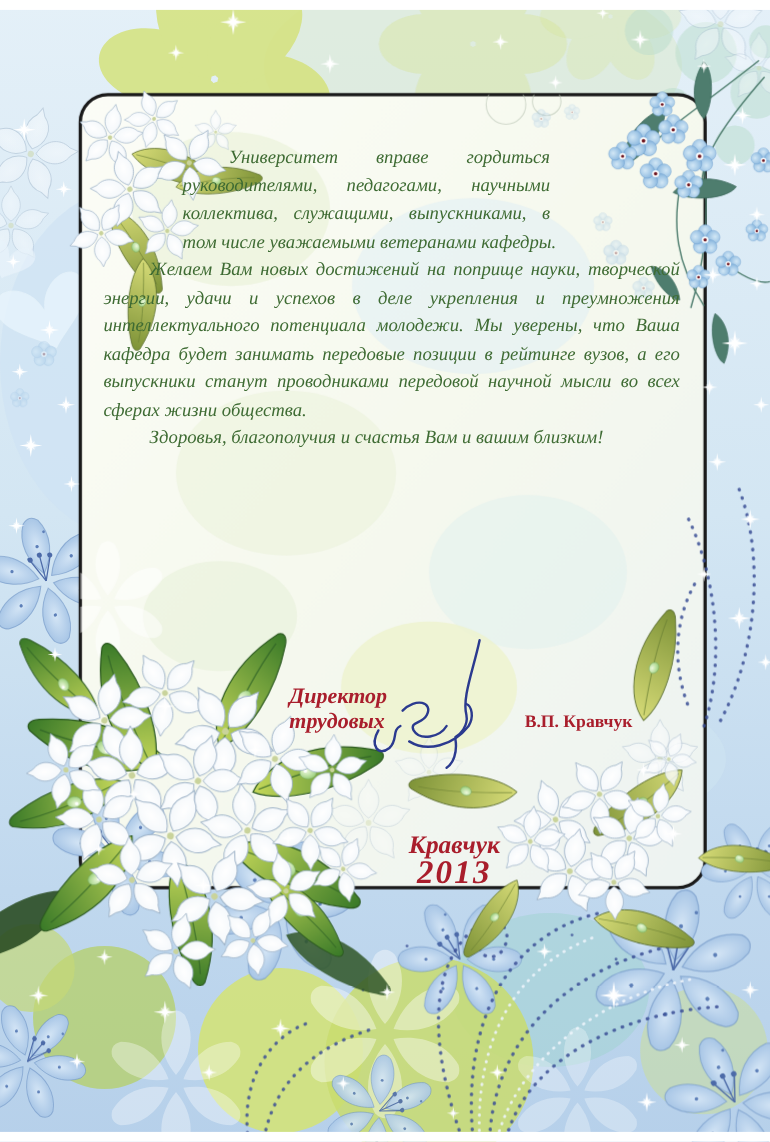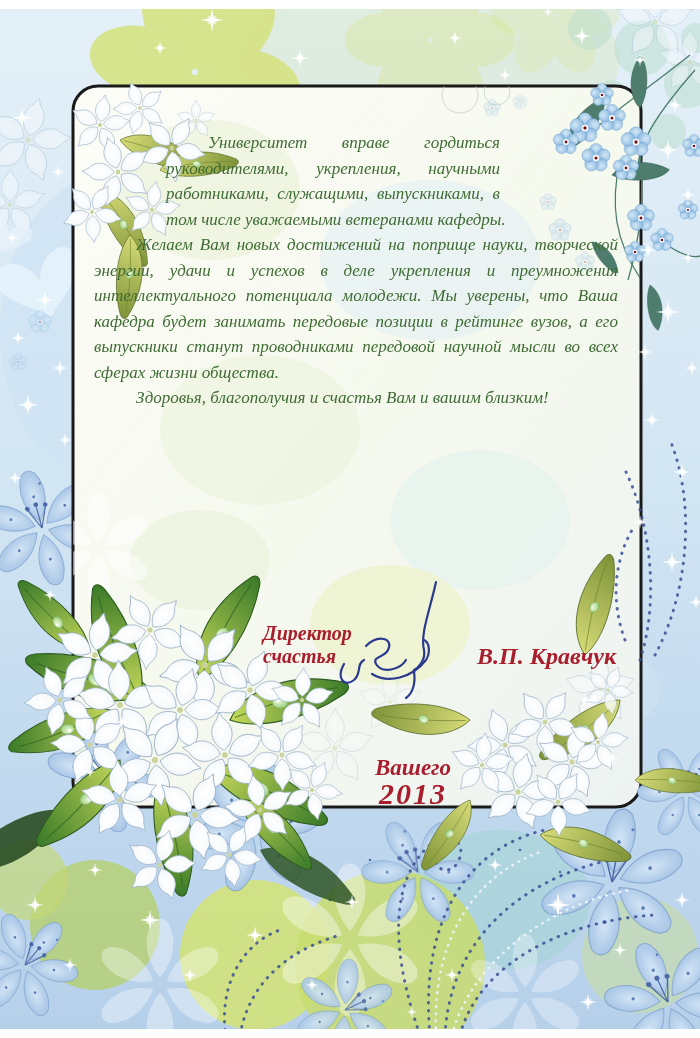--- a/index.html
+++ b/index.html
@@ -11,21 +11,21 @@
   .letter-text{left:94px;top:130px;width:524px;
     font-style:italic;font-size:17px;line-height:25.5px;color:#3e6b33;
     text-align:justify;}
   .letter-text p{margin:0;text-indent:42px;}
   .fl-spacer{float:left;width:72px;height:100px;}
   .fr-spacer{float:right;width:118px;height:70px;}
 
   .sig-title{left:263px;top:622px;width:110px;color:#a91e2c;
     font-weight:bold;font-style:italic;font-size:20px;line-height:23px;}
   .sig-name{left:477px;top:645px;width:140px;color:#a91e2c;
-    font-weight:bold;font-style:italic;font-size:24px;line-height:23px;white-space:nowrap;}
+    font-weight:bold;font-size:16px;line-height:23px;white-space:nowrap;}
   .sig-scribble{left:318px;top:576px;width:150px;height:130px;}
 
   .footer-block{left:338px;top:754px;width:150px;text-align:center;color:#a91e2c;
     font-weight:bold;font-style:italic;}
   .footer-city{font-size:23px;line-height:27px;}
   .footer-year{font-size:30px;line-height:26px;letter-spacing:2px;}
 </style>
 </head>
 <body>
 
@@ -434,37 +434,37 @@
   <use href="#spk" transform="translate(412,1012) scale(0.4)"></use>
 </g>
 
 <rect x="0" y="0" width="700" height="9" fill="#ffffff"></rect>
 <rect x="0" y="1029" width="700" height="9" fill="#ffffff"></rect>
 </svg>
 
 <div class="overlay letter-text">
   <span class="fl-spacer"></span>
   <span class="fr-spacer"></span>
-  <p>Университет вправе гордиться руководителями, укрепления, научными работниками, служащими, выпускниками, в том числе уважаемыми ветеранами кафедры.</p>
+  <p>Университет вправе гордиться руководителями, педагогами, научными коллектива, служащими, выпускниками, в том числе уважаемыми ветеранами кафедры.</p>
   <p>Желаем Вам новых достижений на поприще науки, творческой энергии, удачи и успехов в деле укрепления и преумножения интеллектуального потенциала молодежи. Мы уверены, что Ваша кафедра будет занимать передовые позиции в рейтинге вузов, а его выпускники станут проводниками передовой научной мысли во всех сферах жизни общества.</p>
   <p>Здоровья, благополучия и счастья Вам и вашим близким!</p>
 </div>
 
-<div class="overlay sig-title">Директор счастья</div>
+<div class="overlay sig-title">Директор трудовых</div>
 
 <svg class="overlay sig-scribble" viewBox="0 0 150 130" xmlns="http://www.w3.org/2000/svg">
   <g fill="none" stroke="#2b3a8f" stroke-width="2.2" stroke-linecap="round">
     <path d="M118,6 C112,34 102,58 106,74 C108,84 100,92 96,94"></path>
     <path d="M48,70 C60,58 76,62 70,74 C66,82 54,80 58,88 C64,98 82,94 88,84"></path>
     <path d="M26,88 C18,102 26,112 36,104 C44,97 38,88 46,84"></path>
     <path d="M54,98 C70,108 94,102 108,84 C113,76 111,66 106,64"></path>
     <path d="M96,96 C98,108 94,118 88,122"></path>
   </g>
 </svg>
 
 <div class="overlay sig-name">В.П. Кравчук</div>
 
 <div class="overlay footer-block">
-  <div class="footer-city">Вашего</div>
+  <div class="footer-city">Кравчук</div>
   <div class="footer-year">2013</div>
 </div>
 
 </div>
 
 </body></html>

